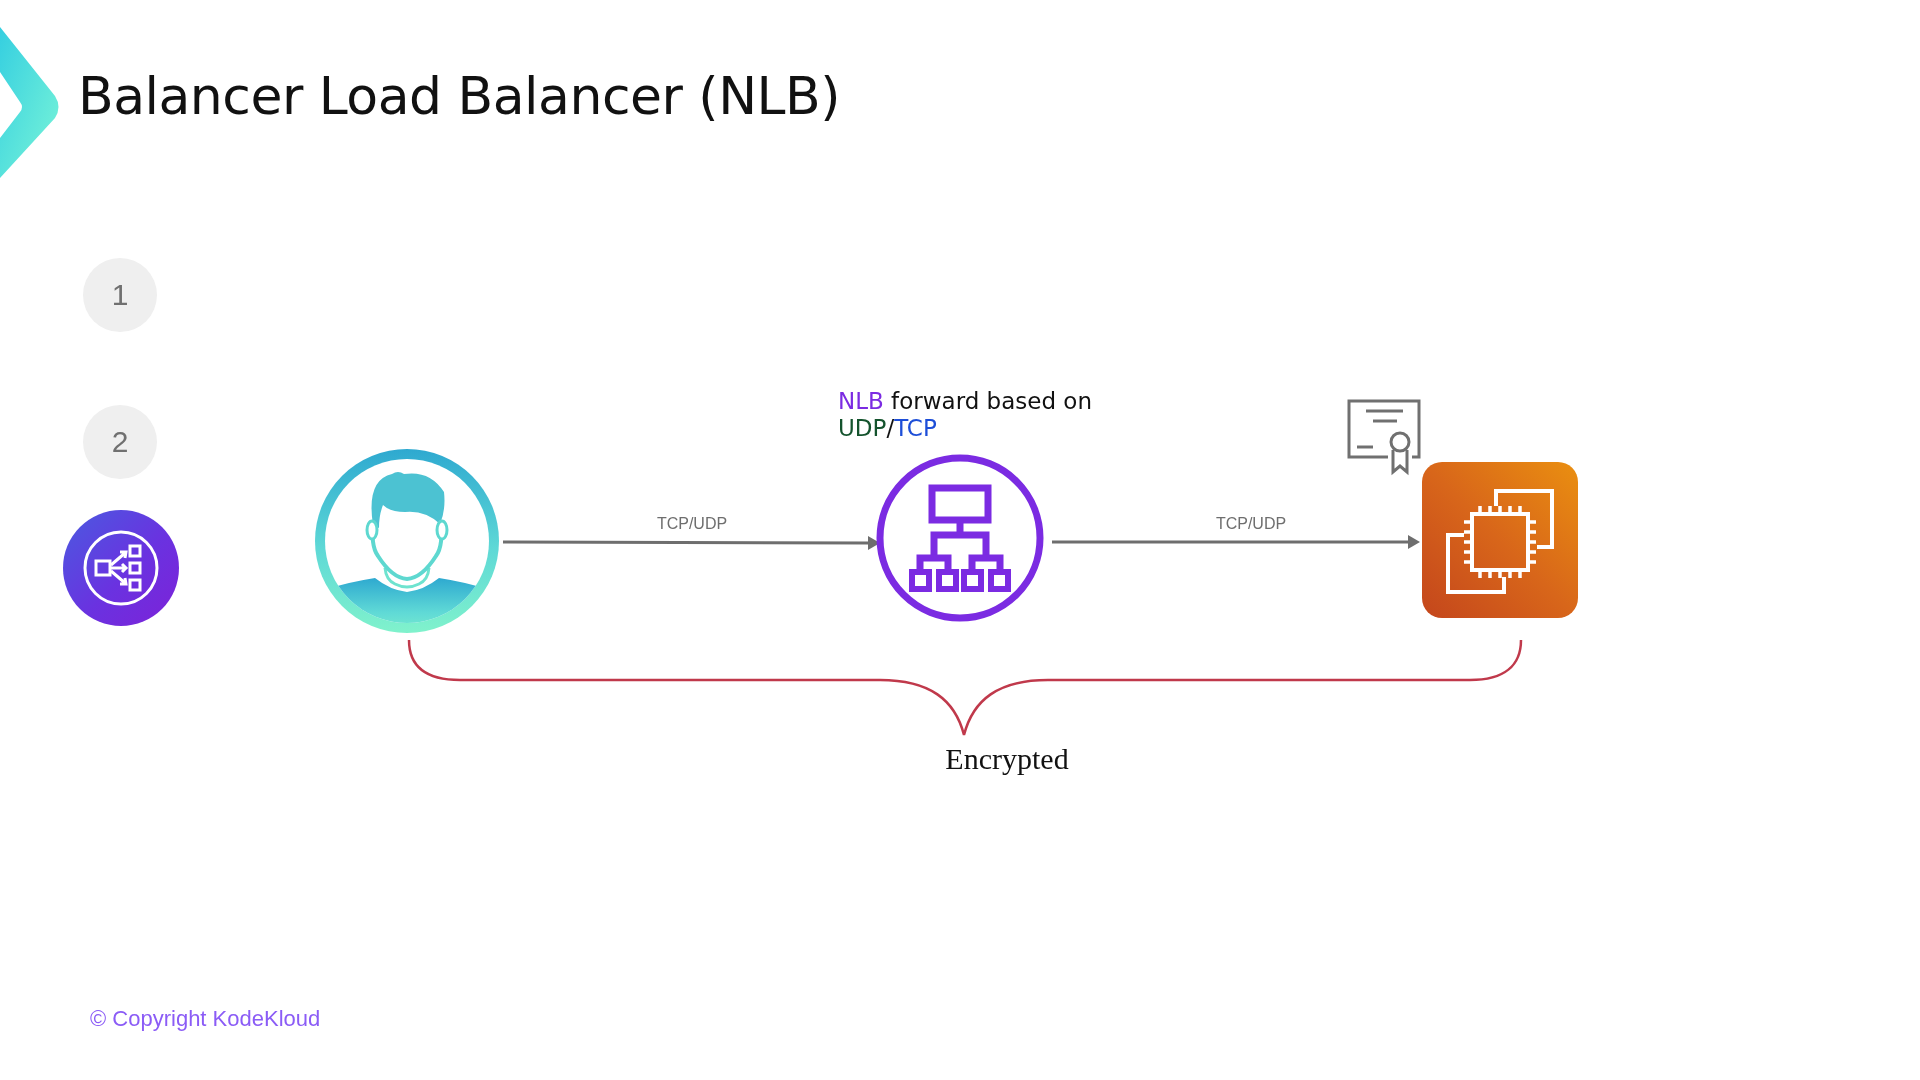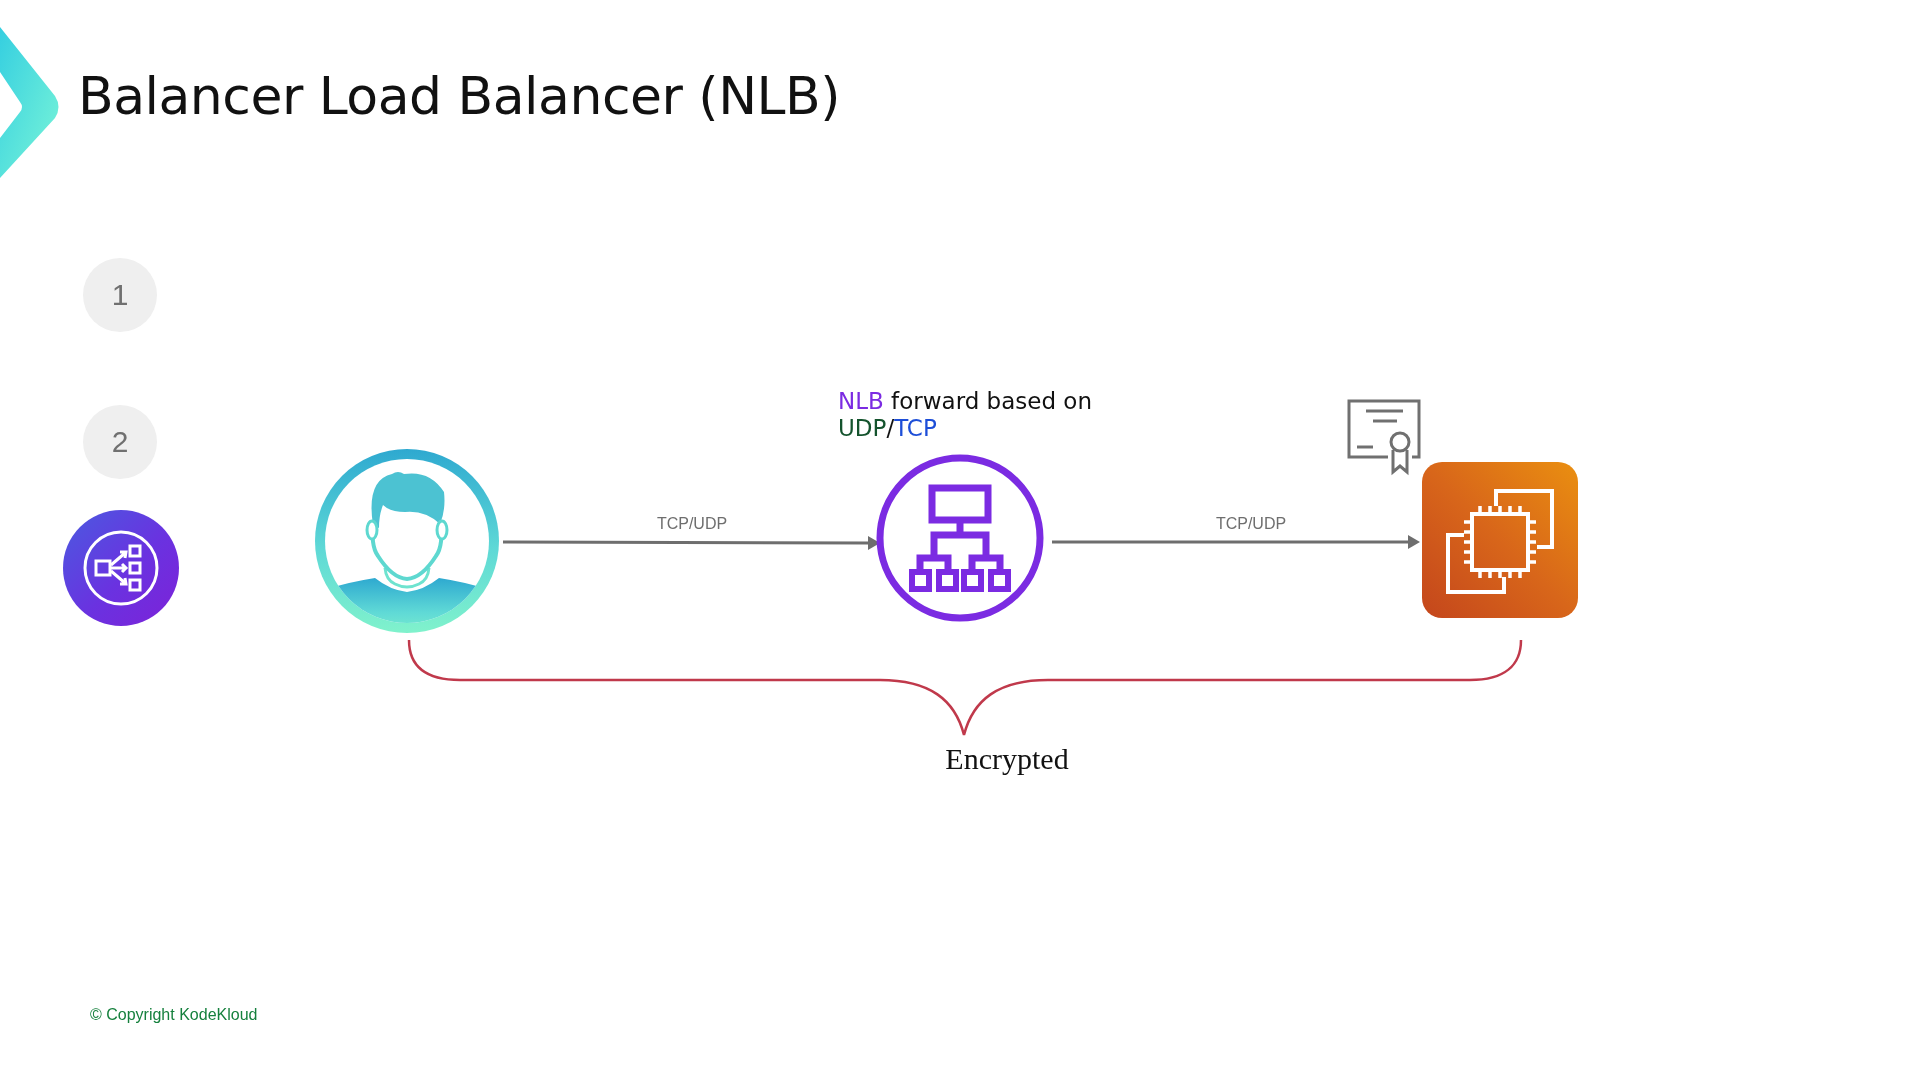--- a/index.html
+++ b/index.html
@@ -17,21 +17,21 @@
            background: linear-gradient(135deg, #4a5be0 0%, #6a32e0 55%, #7d22d8 100%); }
   .edge-label { font-size: 16px; color: #6e6e6e; font-family: "Liberation Sans", sans-serif;
                 white-space: nowrap; transform: translateX(-50%); }
   #lbl1 { left: 692px; top: 515px; }
   #lbl2 { left: 1251px; top: 515px; }
   #caption { left: 965px; top: 388px; transform: translateX(-50%); text-align: left;
              font-size: 23px; line-height: 27px; color: #111; white-space: nowrap;
              font-family: "DejaVu Sans", sans-serif; }
   #encrypted { left: 967px; top: 742px; transform: translateX(-50%); font-size: 30px; color: #111;
                font-family: Liberation Serif, serif; white-space: nowrap; margin-left: 40px; }
-  #copyright { left: 90px; top: 1006px; font-size: 16px; color: #15803d;
+  #copyright { left: 90px; top: 1006px; font-size: 22px; color: #8b5cf6;
                font-family: "Liberation Sans", sans-serif; white-space: nowrap; }
   #ec2 { left: 1422px; top: 462px; width: 156px; height: 156px; border-radius: 20px;
          background: linear-gradient(45deg, #c4461c 0%, #d8661a 50%, #ea8f10 100%); }
   svg { position: absolute; left: 0; top: 0; }
 </style>
 </head>
 <body>
 
 <svg width="1920" height="1080">
   <defs>

